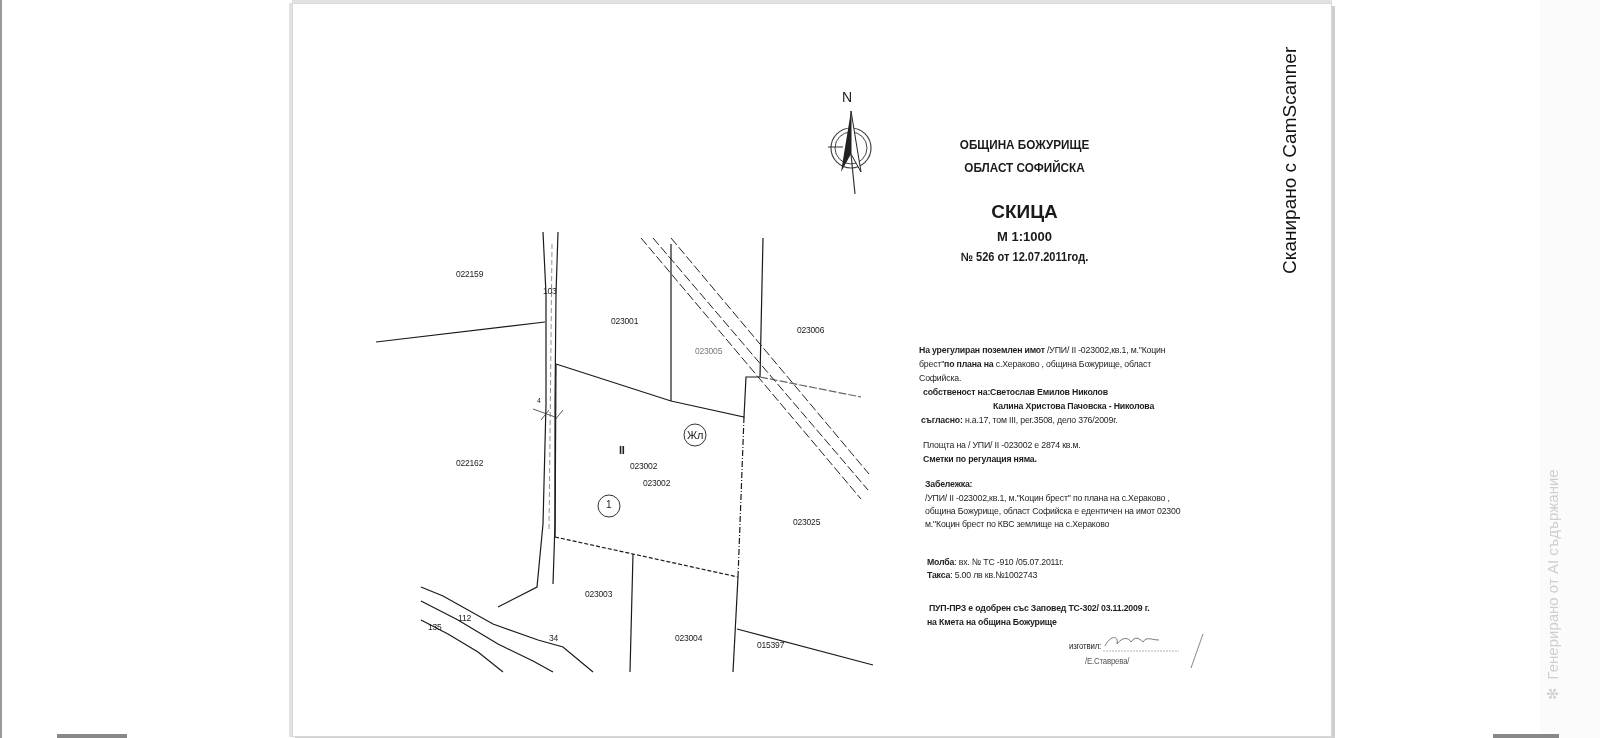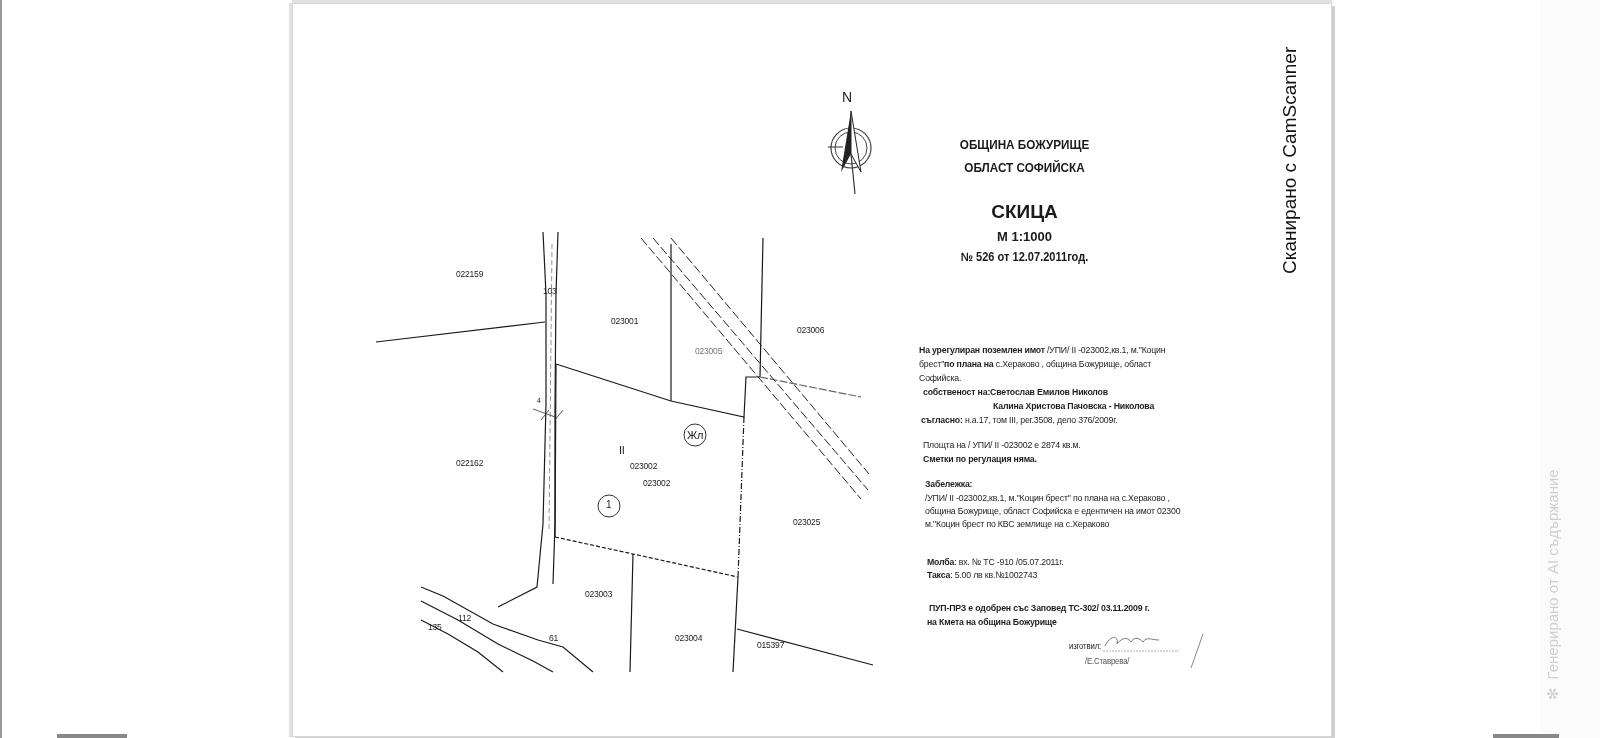--- a/index.html
+++ b/index.html
@@ -114,30 +114,30 @@
       <line x1="535" y1="143" x2="550" y2="143" stroke="#333" stroke-width="1"></line>
     </g>
   </svg>
 
   <span class="lbl" style="left:163px;top:265px">022159</span>
   <span class="lbl" style="left:250px;top:282px">103</span>
   <span class="lbl" style="left:318px;top:312px">023001</span>
   <span class="lbl faint" style="left:402px;top:342px">023005</span>
   <span class="lbl" style="left:504px;top:321px">023006</span>
   <span class="lbl" style="left:163px;top:454px">022162</span>
-  <span class="lbl" style="left:326px;top:440px;font-size:11px;font-weight:normal">II</span>
+  <span class="lbl" style="left:326px;top:440px;font-size:11px;font-weight:bold">II</span>
   <span class="lbl" style="left:337px;top:457px">023002</span>
   <span class="lbl" style="left:350px;top:474px">023002</span>
   <span class="lbl" style="left:394px;top:425px;font-weight:normal;font-size:11px">Жл</span>
   <span class="lbl" style="left:313px;top:495px;font-weight:normal;font-size:10px">1</span>
   <span class="lbl" style="left:500px;top:513px">023025</span>
   <span class="lbl" style="left:292px;top:585px">023003</span>
   <span class="lbl" style="left:165px;top:609px">112</span>
   <span class="lbl" style="left:135px;top:618px">135</span>
-  <span class="lbl" style="left:256px;top:629px">61</span>
+  <span class="lbl" style="left:256px;top:629px">34</span>
   <span class="lbl" style="left:382px;top:629px">023004</span>
   <span class="lbl" style="left:464px;top:636px">015397</span>
   <span class="lbl" style="left:244px;top:393px;font-size:7px">4</span>
 
   <span class="lbl" style="left:549px;top:85px;font-size:14px;font-weight:normal">N</span>
 
   <div class="header-block">
     <div class="hdr h1" style="top:0">ОБЩИНА БОЖУРИЩЕ</div>
     <div class="hdr h1" style="top:23px">ОБЛАСТ СОФИЙСКА</div>
     <div class="hdr title" style="top:64px">СКИЦА</div>

